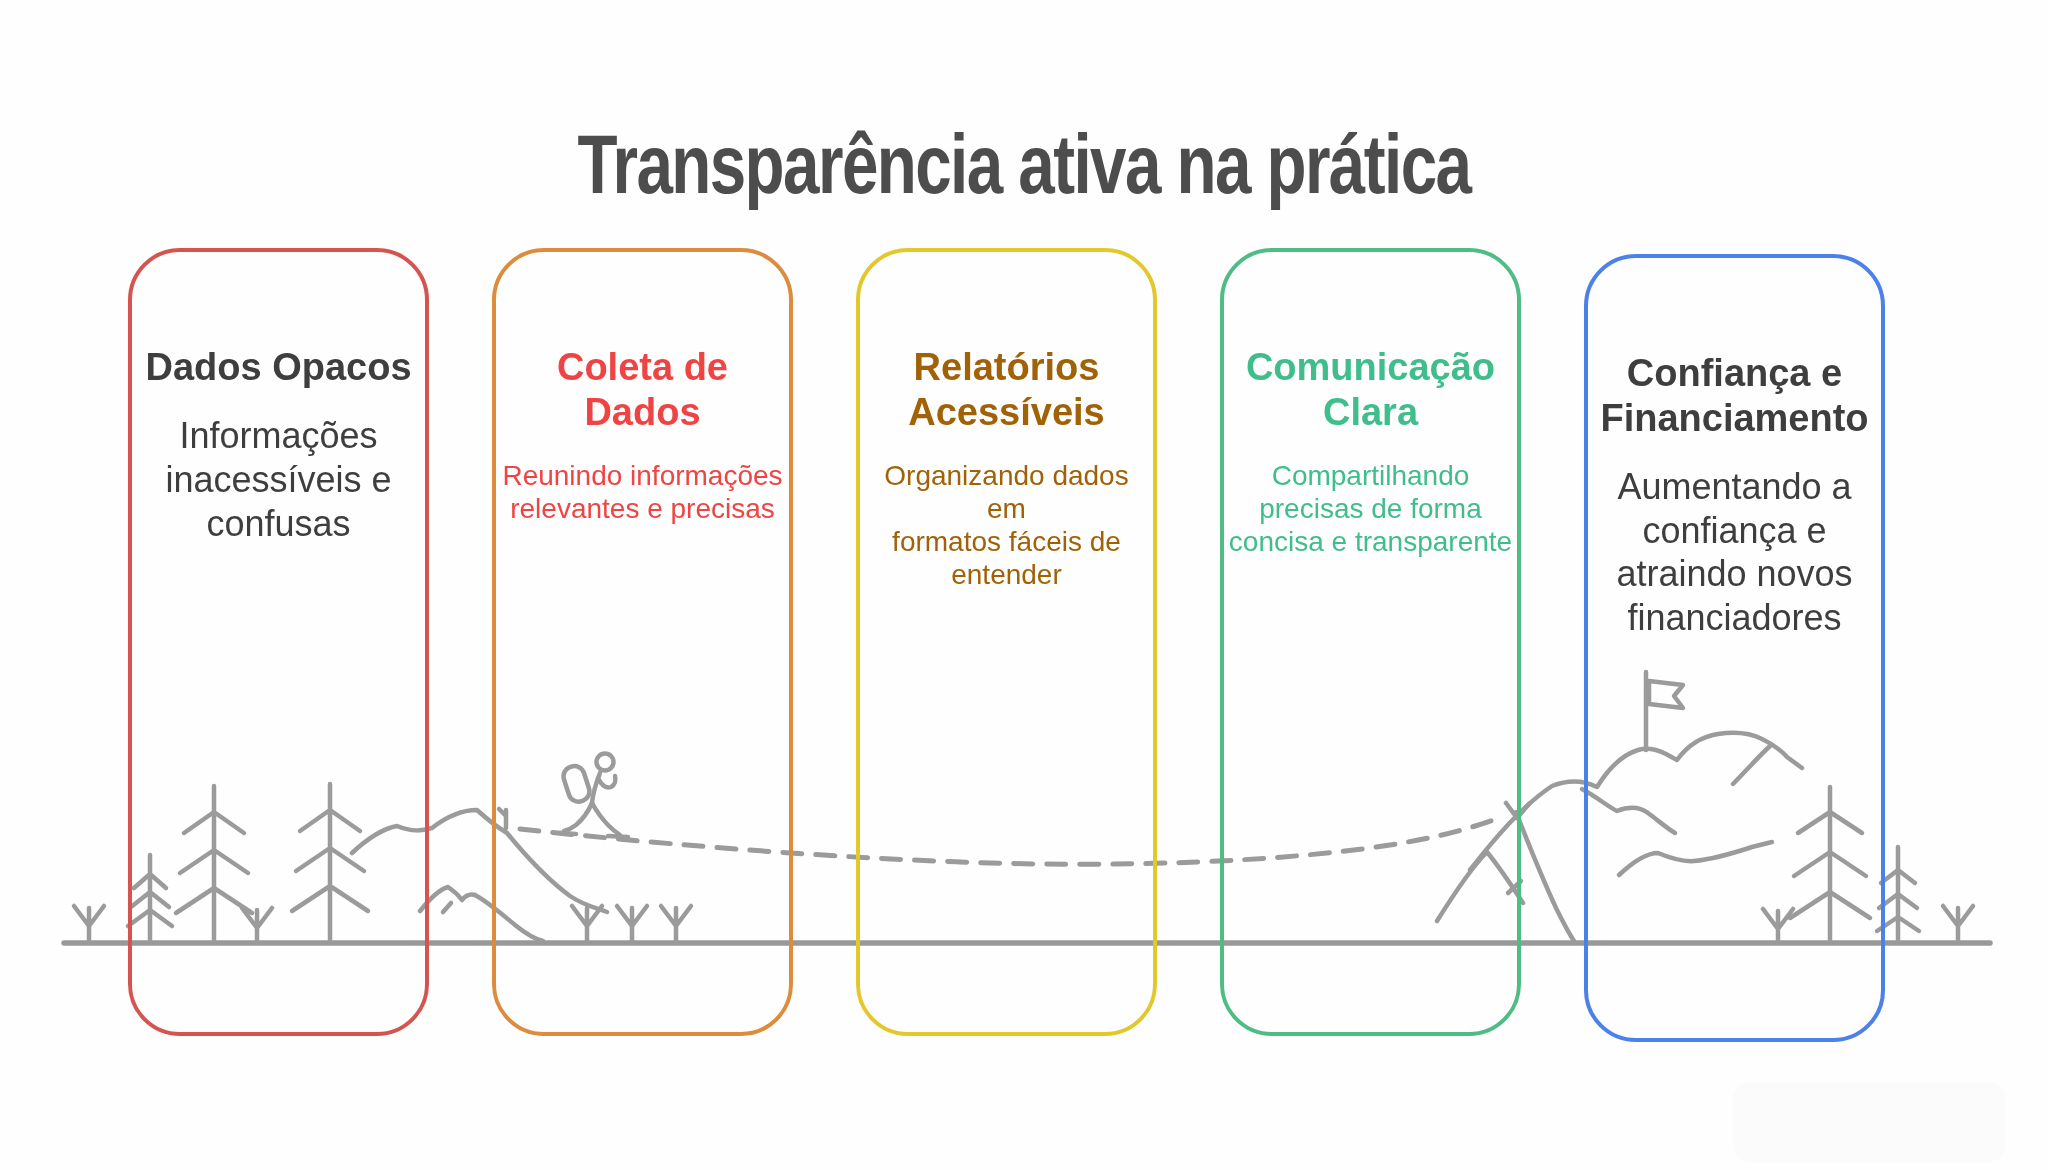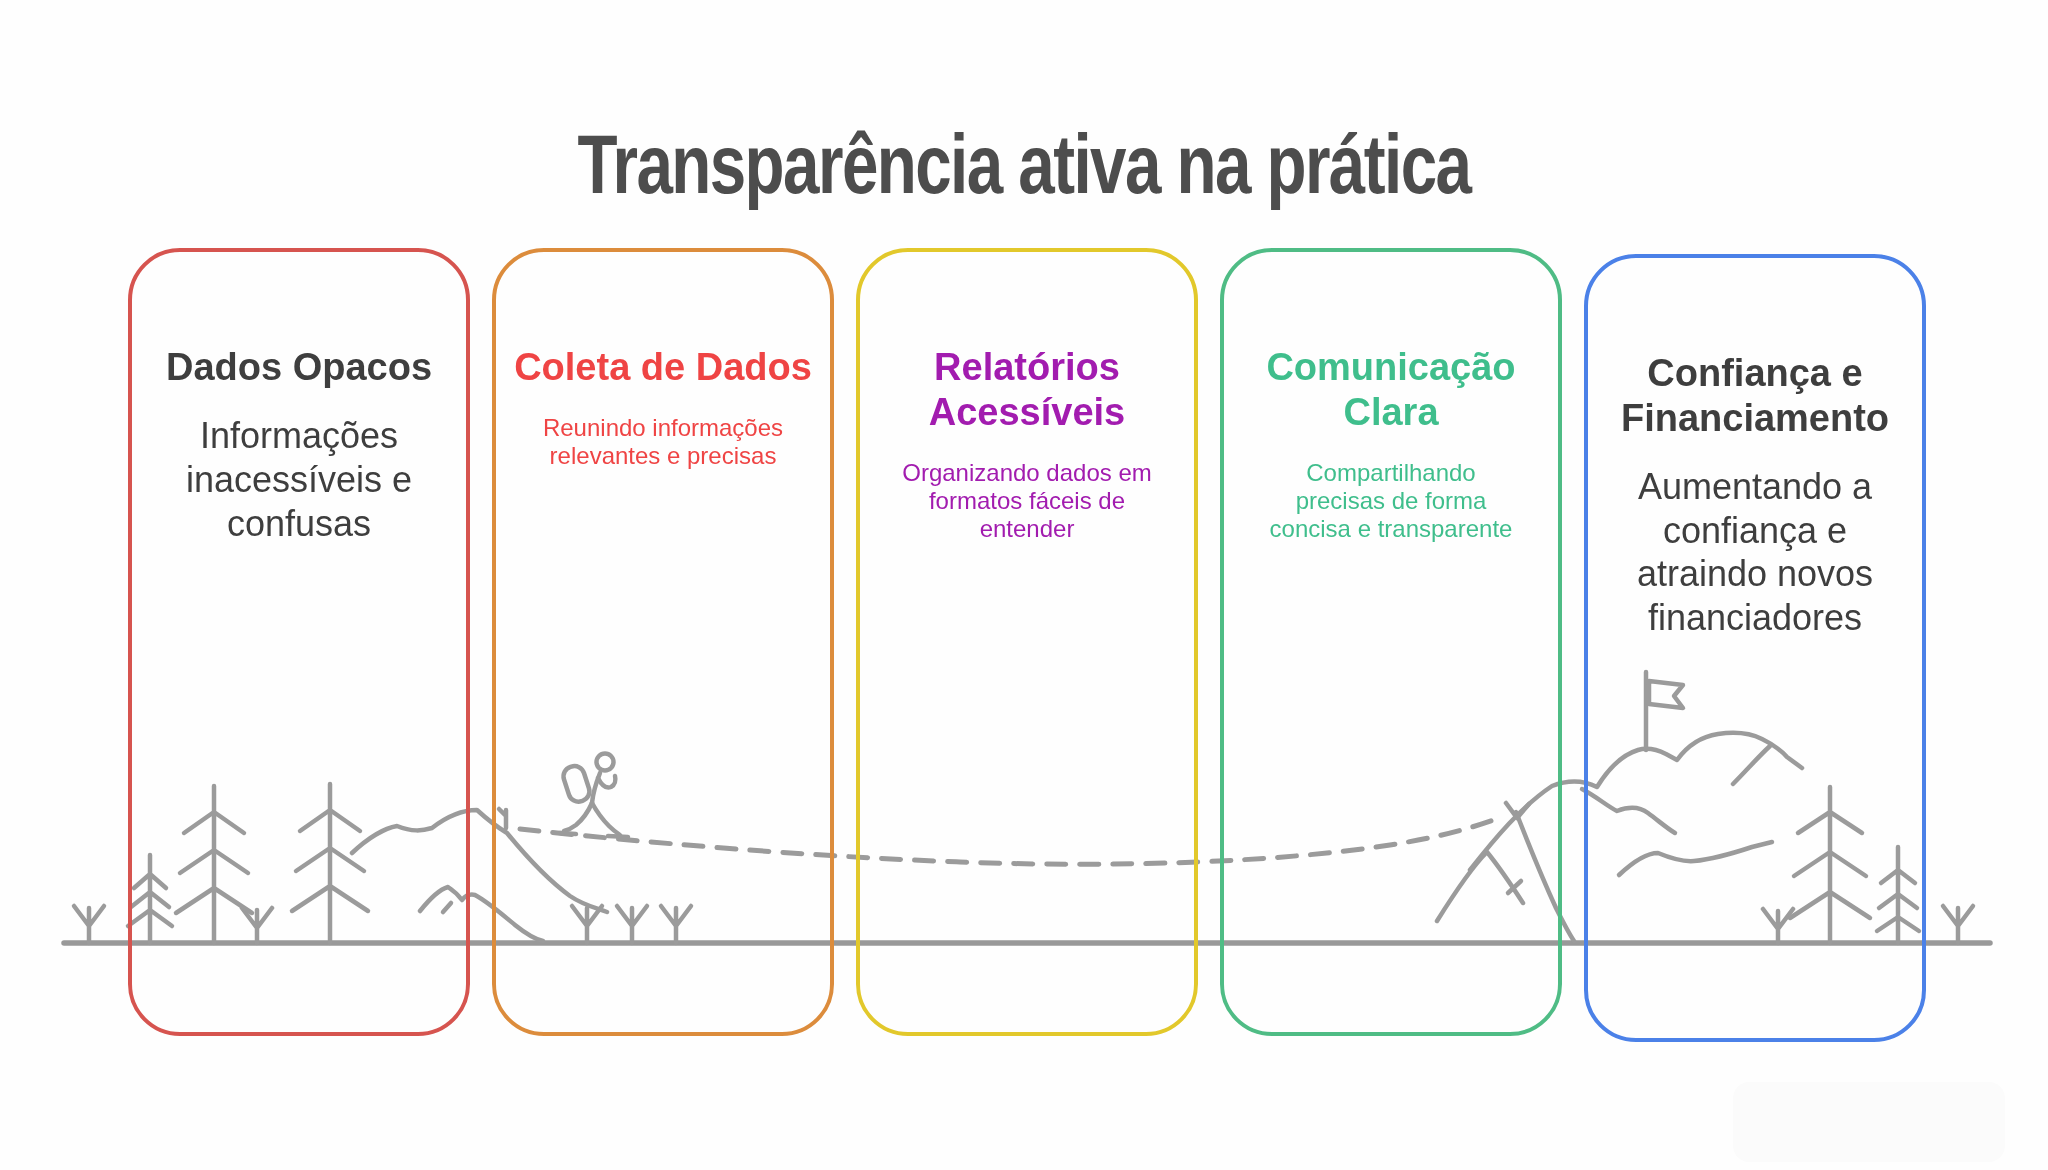--- a/index.html
+++ b/index.html
@@ -13,30 +13,30 @@
     background:#fbfbfb;border-radius:16px;z-index:0;
   }
   .art{position:absolute;left:0;top:0;z-index:1;}
   .page-title{
     position:absolute;left:0;right:0;top:116px;z-index:3;
     text-align:center;font-size:84px;font-weight:700;letter-spacing:-2px;
     color:#4d4d4d;white-space:nowrap;
     transform:scaleX(0.78);transform-origin:50% 50%;
   }
   .card{
-    position:absolute;top:248px;width:342px;height:788px;z-index:2;
+    position:absolute;top:248px;width:301px;height:788px;z-index:2;
     border:4px solid #999;border-radius:52px;background:transparent;
     box-sizing:border-box;padding:93px 4px 0;text-align:center;
   }
   .card-title{
     font-size:38px;font-weight:700;line-height:1.18;white-space:pre-line;
   }
   .card-sub{margin-top:24px;white-space:pre-line;}
   .sub-large{font-size:36px;line-height:1.22;}
-  .sub-small{font-size:24px;line-height:1.18;}
+  .sub-small{font-size:28px;line-height:1.18;}
 </style>
 </head>
 <body>
 
 <div class="watermark"></div>
 
 <svg class="art" width="2048" height="1170" viewBox="0 0 2048 1170">
   <g id="art-root" stroke="#9b9b9b" stroke-width="4.5" fill="none" stroke-linecap="round" stroke-linejoin="round">
 
     <path d="M64,943 H1990" stroke="#999999" stroke-width="5.5"></path>
@@ -123,21 +123,21 @@
 inacessíveis e
 confusas</div>
 </div>
 
 <div class="card" style="left: 492px; border-color: rgb(220, 140, 60); color: #ef4444;">
   <div class="card-title">Coleta de Dados</div>
   <div class="card-sub sub-small">Reunindo informações
 relevantes e precisas</div>
 </div>
 
-<div class="card" style="left: 856px; border-color: rgb(226, 200, 43); color: #a21caf;">
+<div class="card" style="left: 856px; border-color: rgb(226, 200, 43); color: #a16207;">
   <div class="card-title">Relatórios
 Acessíveis</div>
   <div class="card-sub sub-small">Organizando dados em
 formatos fáceis de
 entender</div>
 </div>
 
 <div class="card" style="left: 1220px; border-color: rgb(79, 188, 133); color: rgb(63, 190, 140);">
   <div class="card-title">Comunicação
 Clara</div>

